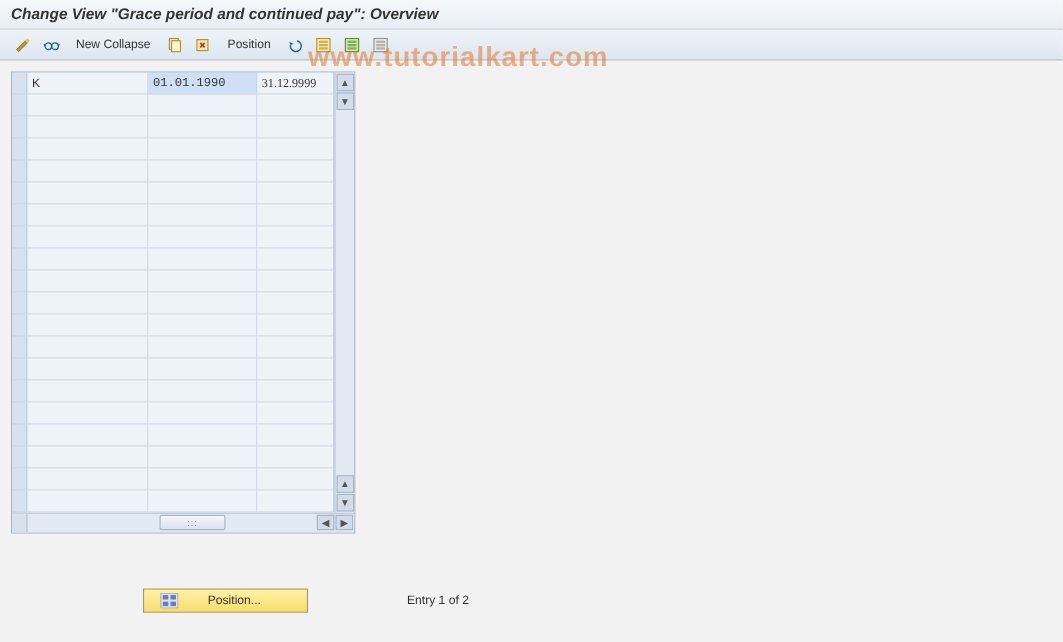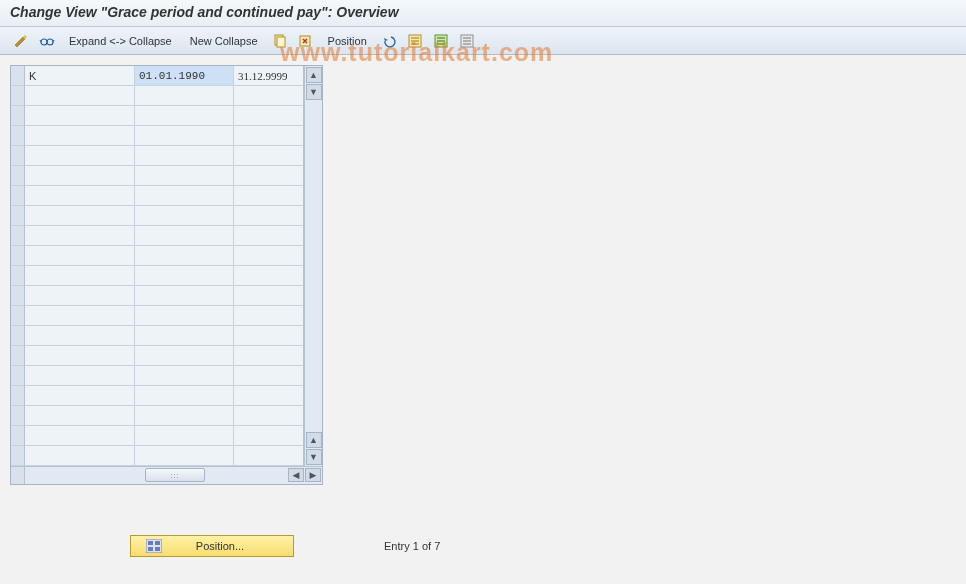--- a/index.html
+++ b/index.html
@@ -150,21 +150,21 @@
 
   .footer {
     position:absolute;
     left: 130px;
     top: 535px;
     display:flex;
     align-items:center;
     gap: 90px;
   }
   .position-btn {
-    width: 164px;
+    width: 150px;
     height: 22px;
     background: linear-gradient(to bottom, #fff2a8, #f7dd6e);
     border: 1px solid #b59a30;
     display:flex;
     align-items:center;
     cursor:pointer;
     font-size:11px;
     color:#333;
     padding: 0 15px;
   }
@@ -199,21 +199,20 @@
   </span>
   <span class="tb-btn">
     <svg width="16" height="16">
         <circle cx="5" cy="9" r="3" fill="none" stroke="#2060a0" stroke-width="1.2"></circle>
         <circle cx="11" cy="9" r="3" fill="none" stroke="#2060a0" stroke-width="1.2"></circle>
         <line x1="8" y1="9" x2="8" y2="9" stroke="#2060a0"></line>
         <line x1="2" y1="9" x2="1" y2="7" stroke="#2060a0"></line>
         <line x1="14" y1="9" x2="15" y2="7" stroke="#2060a0"></line>
       </svg>
   </span>
-  <span class="tb-text-btn">Expand &lt;-&gt; Collapse</span>
   <span class="tb-text-btn">New Collapse</span>
   <span class="tb-btn">
     <svg width="16" height="16">
         <rect x="3" y="2" width="8" height="10" fill="#f5e8b0" stroke="#b09030"></rect>
         <rect x="5" y="4" width="8" height="10" fill="#fff5d0" stroke="#b09030"></rect>
       </svg>
   </span>
   <span class="tb-btn">
     <svg width="16" height="16">
         <rect x="2" y="3" width="10" height="10" fill="#f5e8b0" stroke="#b09030"></rect>
@@ -405,16 +404,16 @@
   <div class="position-btn">
     <svg width="16" height="14">
         <rect x="0" y="0" width="16" height="14" fill="#e0e0f0" stroke="#8080a0"></rect>
         <rect x="2" y="2" width="5" height="4" fill="#6080c0"></rect>
         <rect x="9" y="2" width="5" height="4" fill="#6080c0"></rect>
         <rect x="2" y="8" width="5" height="4" fill="#6080c0"></rect>
         <rect x="9" y="8" width="5" height="4" fill="#6080c0"></rect>
       </svg>
     <span class="ptxt">Position...</span>
   </div>
-  <div class="entry-text">Entry 1 of 7</div>
+  <div class="entry-text">Entry 1 of 2</div>
 </div>
 
 <div class="watermark">www.tutorialkart.com</div>
 
 </body></html>

